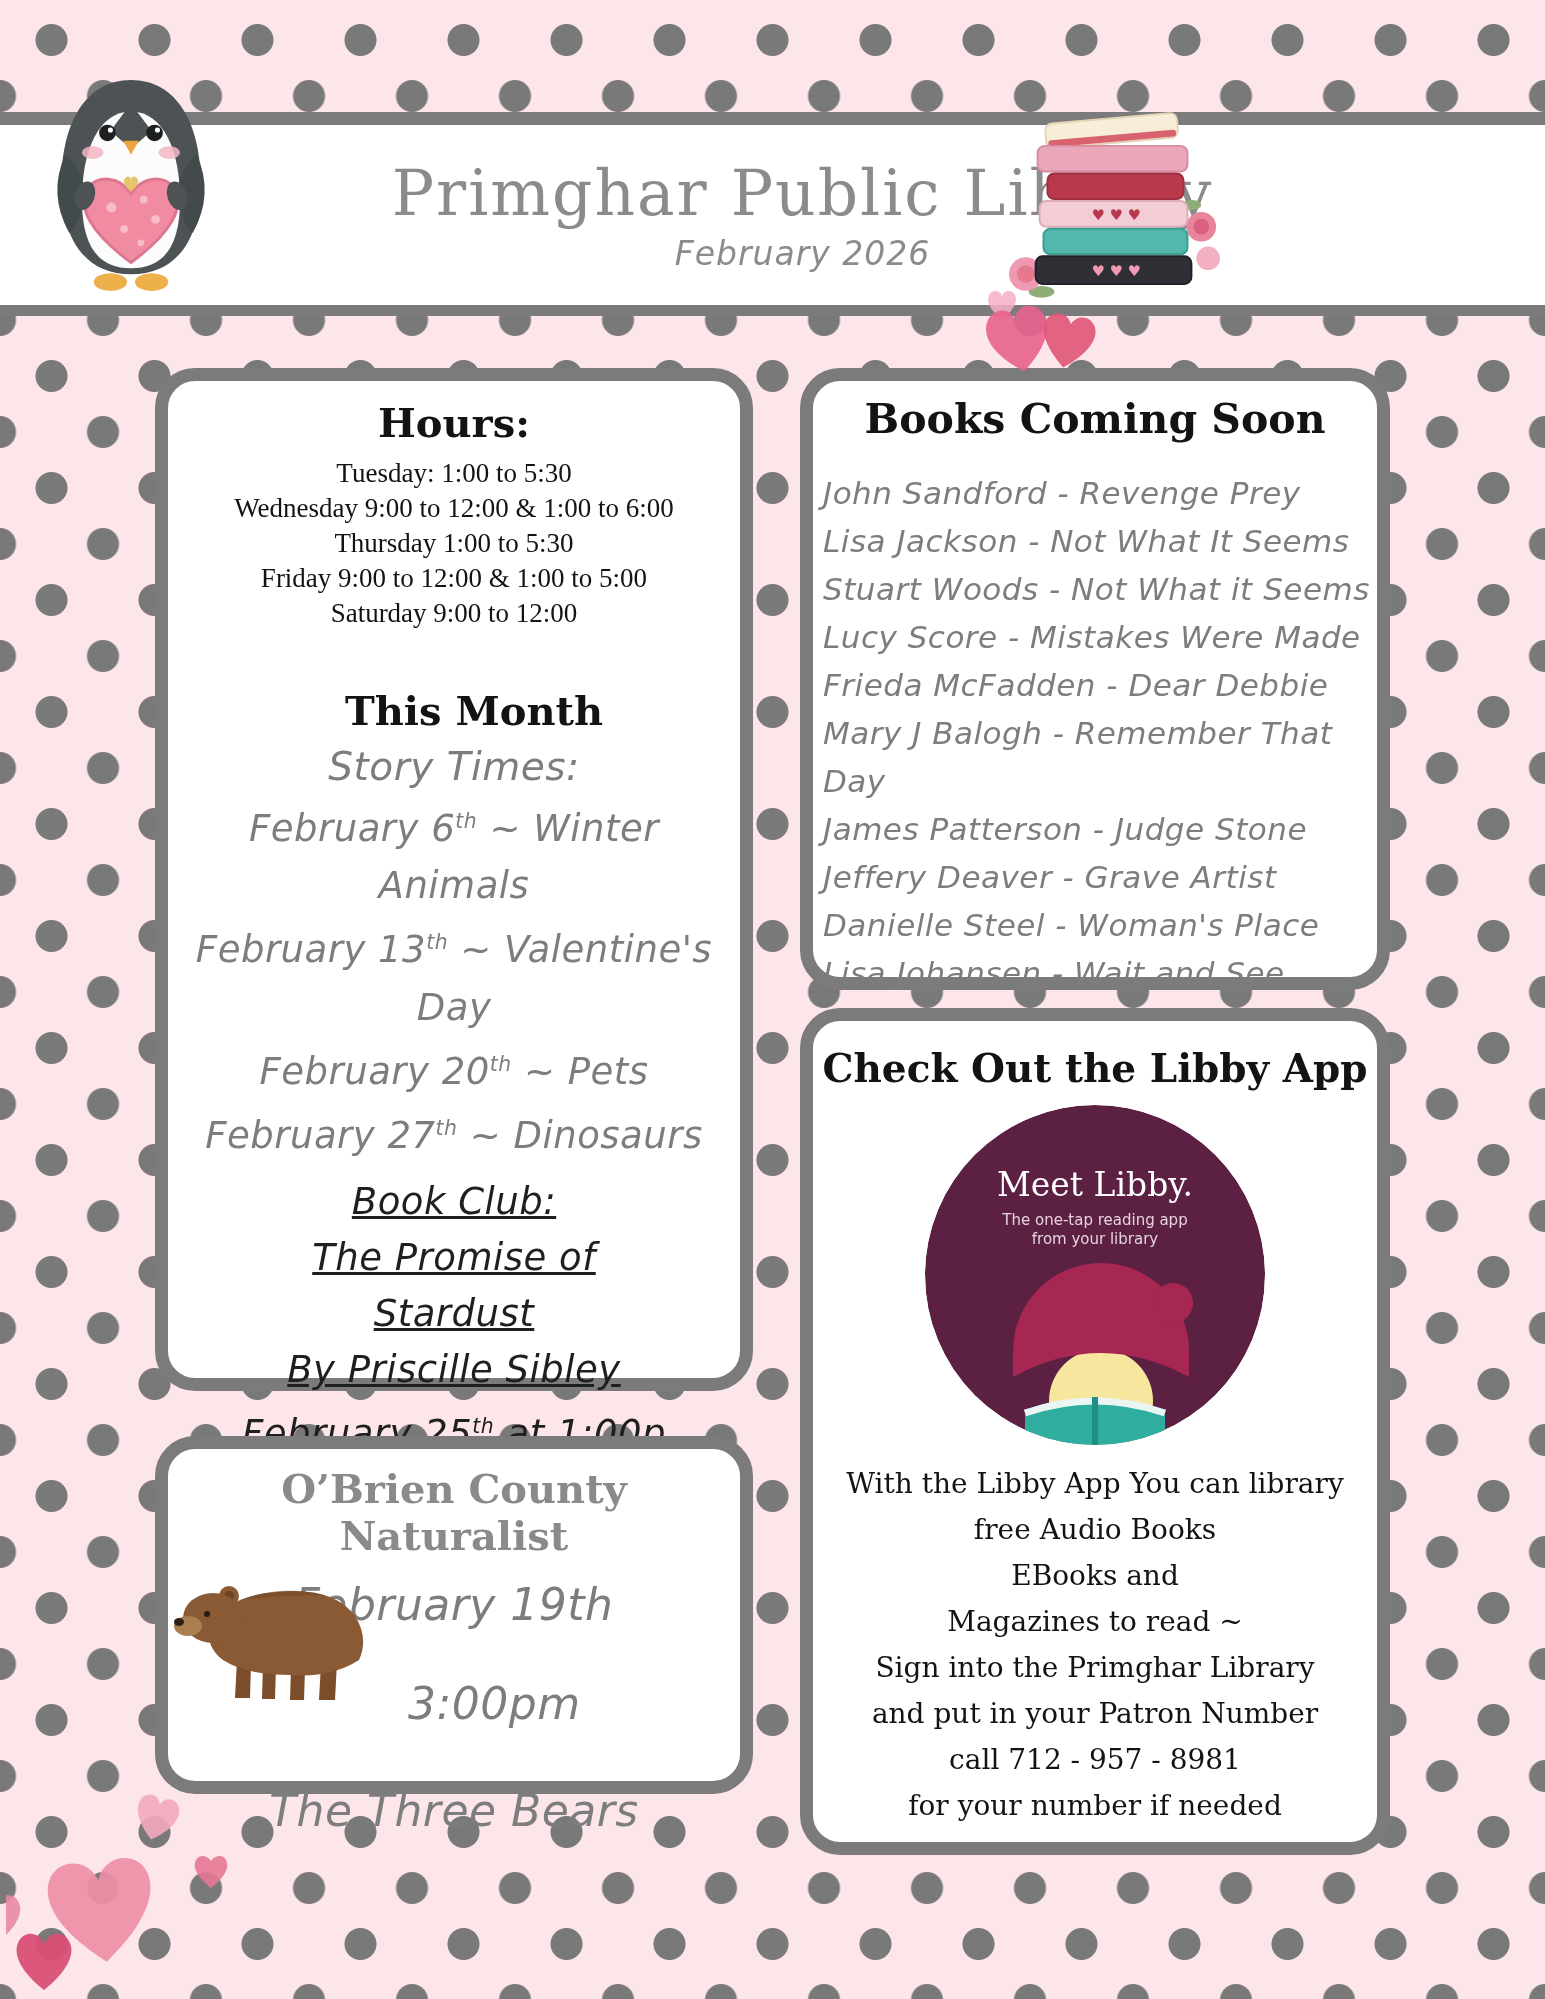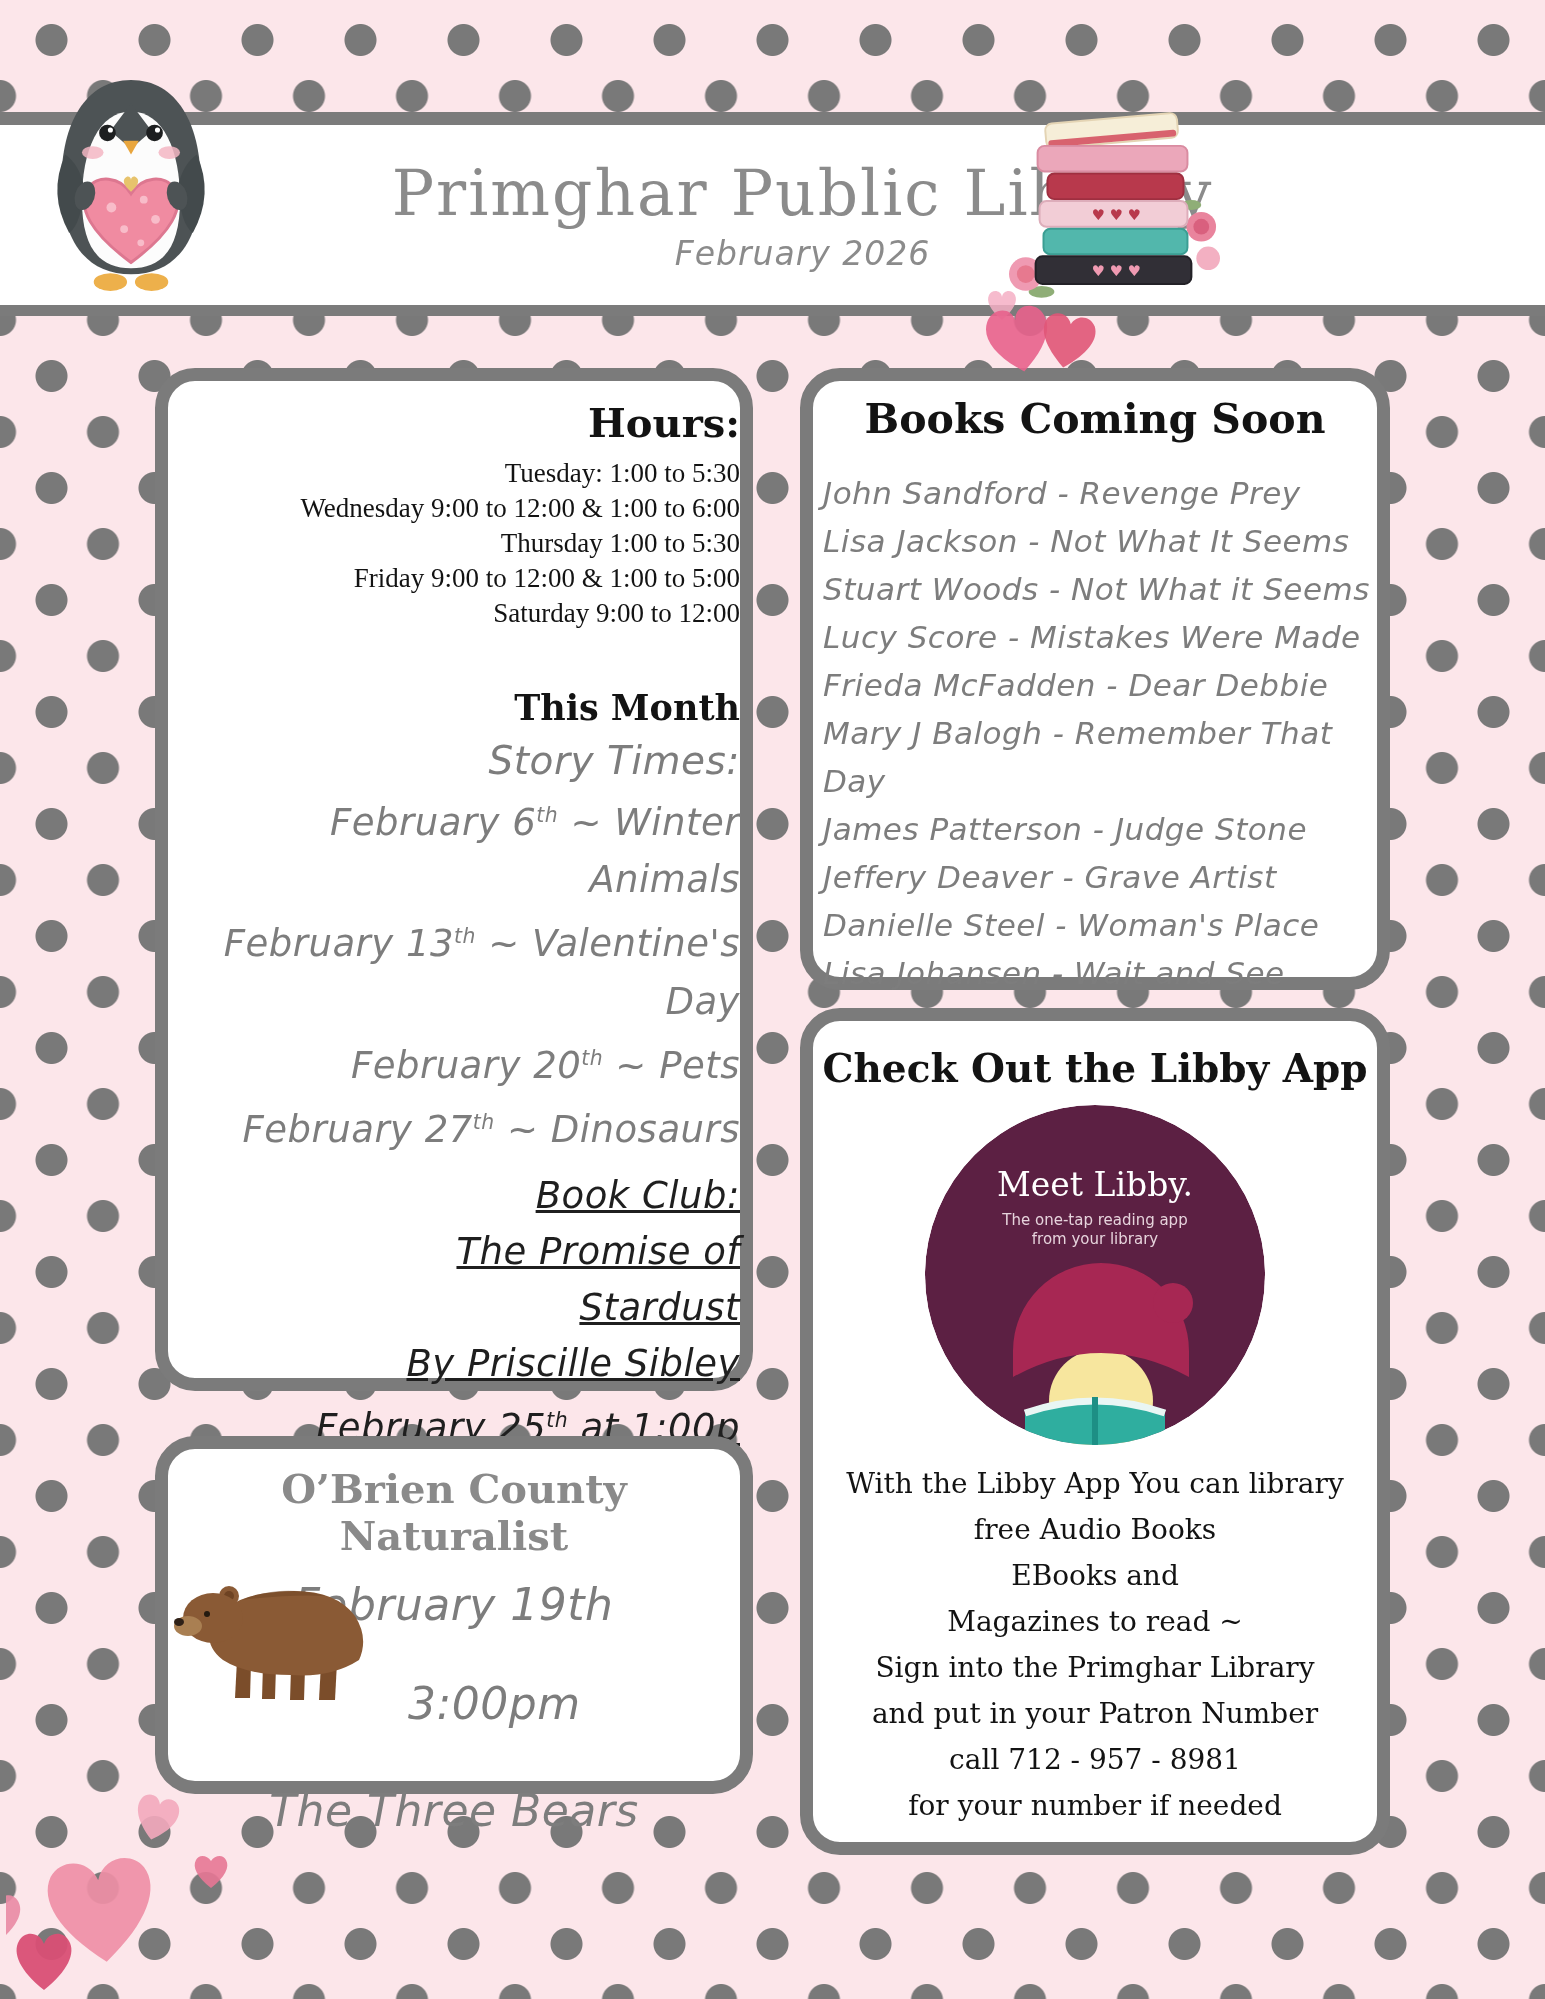--- a/index.html
+++ b/index.html
@@ -12,28 +12,28 @@
     background-size:103px 112px,103px 112px;
     background-position:0px -16px,51.5px 40px;}
   .header-band{position:absolute;left:0;top:112px;width:1545px;height:180px;background:#ffffff;
     border-top:13px solid #7b7b7b;border-bottom:11px solid #7b7b7b;z-index:2;
     display:flex;flex-direction:column;align-items:center;justify-content:center;}
   .page-title{font-size:63px;color:#8b8b8b;letter-spacing:2px;transform:translateX(30px);white-space:nowrap;}
   .page-subtitle{font-family:"DejaVu Sans",sans-serif;font-style:italic;font-size:33px;color:#8b8b8b;
     transform:translateX(30px);margin-top:4px;letter-spacing:1px;}
   .panel{position:absolute;background:#ffffff;border:13px solid #7b7b7b;border-radius:40px;
     box-sizing:border-box;z-index:1;text-align:center;}
-  .hours-panel{left:155px;top:368px;width:598px;height:1023px;padding-top:14px;text-align:right;}
+  .hours-panel{left:155px;top:368px;width:598px;height:1023px;padding-top:14px;}
   .books-panel{left:800px;top:368px;width:590px;height:622px;padding-top:14px;}
   .libby-panel{left:800px;top:1008px;width:590px;height:847px;padding-top:24px;}
   .naturalist-panel{left:155px;top:1436px;width:598px;height:358px;padding-top:16px;}
   .black-serif{font-family:"DejaVu Serif",serif;color:#131313;font-weight:bold;margin:0;}
   .hours-title{font-size:40px;margin-top:4px;}
   .hours-lines{margin-top:10px;font-size:27px;line-height:35px;color:#131313;font-family:Liberation Serif, serif;}
-  .month-title{font-size:35px;margin-top:56px;margin-left:40px;}
+  .month-title{font-size:40px;margin-top:56px;margin-left:40px;}
   .hand{font-family:"DejaVu Sans",sans-serif;font-style:italic;letter-spacing:0.5px;}
   .gray{color:#7d7d7d;}
   .dark{color:#1f1f1f;}
   .story-label{font-size:39px;margin-top:10px;}
   .story-list{font-size:37px;line-height:57px;margin-top:4px;}
   .club-list{font-size:37px;line-height:56px;margin-top:10px;text-decoration:underline;}
   sup{font-size:0.55em;}
   .books-title{font-size:41px;}
   .books-list{text-align:left;margin:26px 0 17px 10px;font-size:31px;line-height:48px;}
   .libby-title{font-size:39px;}

